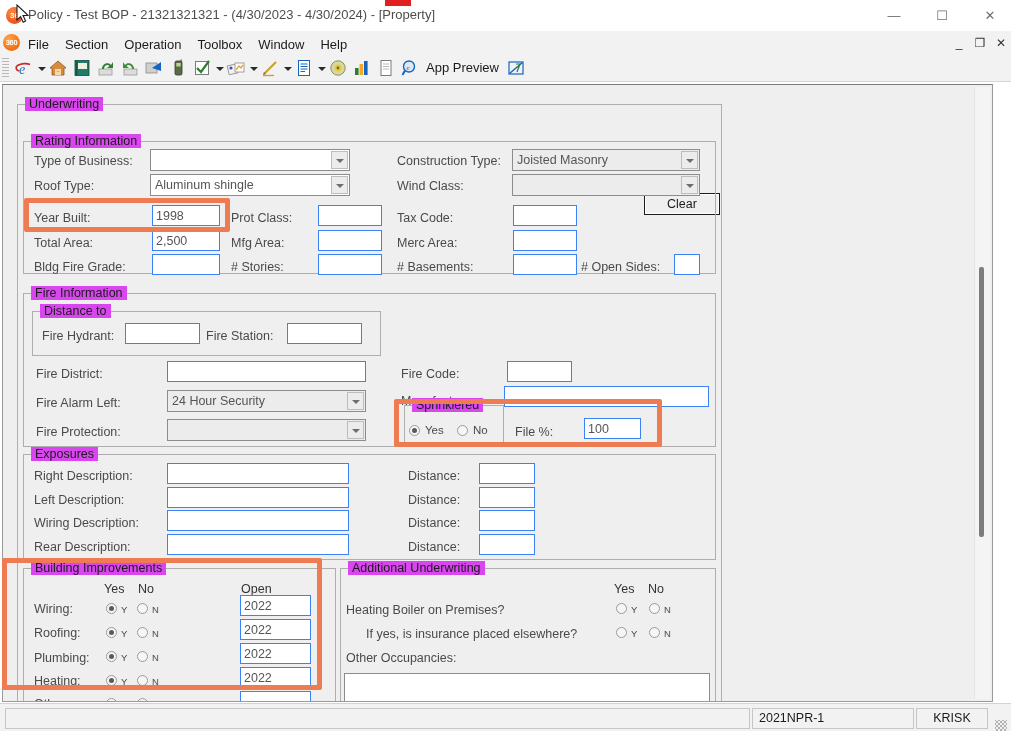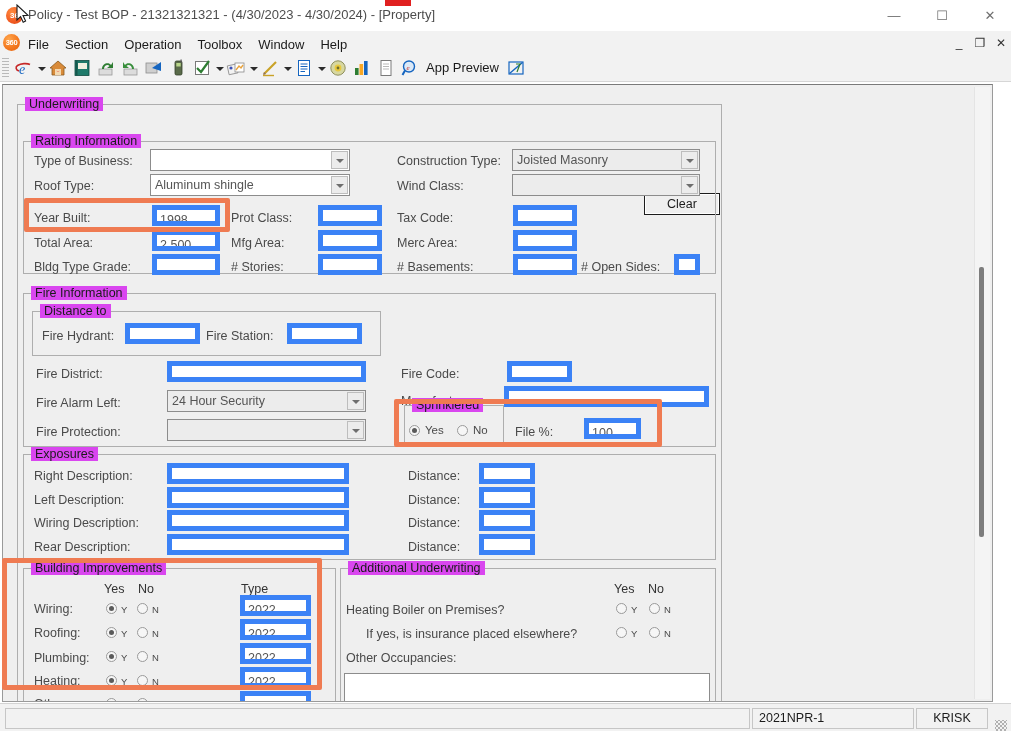--- a/index.html
+++ b/index.html
@@ -120,21 +120,21 @@
     font-size: 12.5px; color: #1b1b1b; white-space: nowrap;
   }
 
   .lbl {
     position: absolute; font-size: 12.5px; color: #4a4a4a; white-space: nowrap;
   }
   .lbl-dark { color: #333333; }
 
   .fld {
     position: absolute; background: #ffffff;
-    border: 5px solid #3b82f6;
+    border: 1px solid #3b82f6;
     font-size: 12.5px; color: #555555;
     box-sizing: border-box;
     padding: 1px 3px 0 3px;
     line-height: 18px;
     white-space: nowrap; overflow: hidden;
   }
 
   .combo {
     position: absolute; background: #ffffff; border: 1px solid #8c8c8c;
     box-sizing: border-box; font-size: 12.5px; color: #555555;
@@ -398,21 +398,21 @@
       <span>Aluminum shingle</span>
       <span class="arrow"></span>
     </div>
 
     <div class="lbl" style="left:31px; top:126px;">Year Built:</div>
     <div class="fld" style="left:149px; top:120px; width:68px; height:21px;">1998</div>
 
     <div class="lbl" style="left:31px; top:151px;">Total Area:</div>
     <div class="fld" style="left:149px; top:145px; width:68px; height:21px;">2,500</div>
 
-    <div class="lbl" style="left:31px; top:175px;">Bldg Type Grade:</div>
+    <div class="lbl" style="left:31px; top:175px;">Bldg Fire Grade:</div>
     <div class="fld" style="left:149px; top:169px; width:68px; height:21px;"></div>
 
     <div class="lbl" style="left:228px; top:126px;">Prot Class:</div>
     <div class="fld" style="left:315px; top:120px; width:64px; height:21px;"></div>
 
     <div class="lbl" style="left:228px; top:151px;">Mfg Area:</div>
     <div class="fld" style="left:315px; top:145px; width:64px; height:21px;"></div>
 
     <div class="lbl" style="left:228px; top:175px;"># Stories:</div>
     <div class="fld" style="left:315px; top:169px; width:64px; height:21px;"></div>
@@ -507,21 +507,21 @@
     <div class="lbl" style="left:31px; top:455px;">Rear Description:</div>
     <div class="fld" style="left:164px; top:449px; width:182px; height:21px;"></div>
     <div class="lbl" style="left:405px; top:455px;">Distance:</div>
     <div class="fld" style="left:476px; top:449px; width:56px; height:21px;"></div>
 
     <div class="group" style="left:20px; top:483px; width:311px; height:140px;">
       <div class="legend">Building Improvements</div>
     </div>
     <div class="lbl lbl-dark" style="left:101px; top:497px;">Yes</div>
     <div class="lbl lbl-dark" style="left:135px; top:497px;">No</div>
-    <div class="lbl lbl-dark" style="left:238px; top:497px;">Type</div>
+    <div class="lbl lbl-dark" style="left:238px; top:497px;">Open</div>
 
     <div class="lbl" style="left:31px; top:517px;">Wiring:</div>
     <div class="radio on" style="left:103px; top:518px;"></div>
     <div class="rlbl" style="left:118px; top:519px;">Y</div>
     <div class="radio" style="left:134px; top:518px;"></div>
     <div class="rlbl" style="left:149px; top:519px;">N</div>
     <div class="fld" style="left:237px; top:510px; width:71px; height:21px;">2022</div>
 
     <div class="lbl" style="left:31px; top:541px;">Roofing:</div>
     <div class="radio on" style="left:103px; top:542px;"></div>

